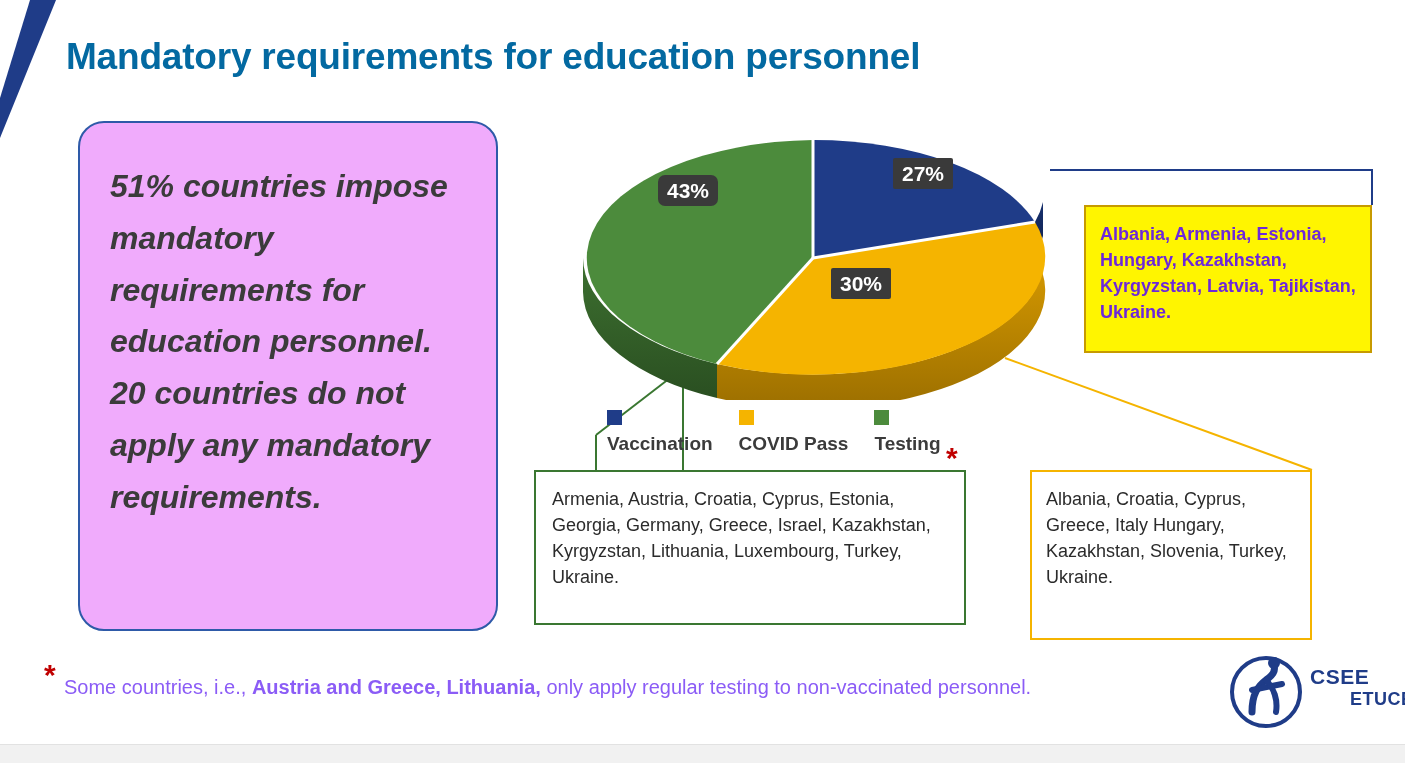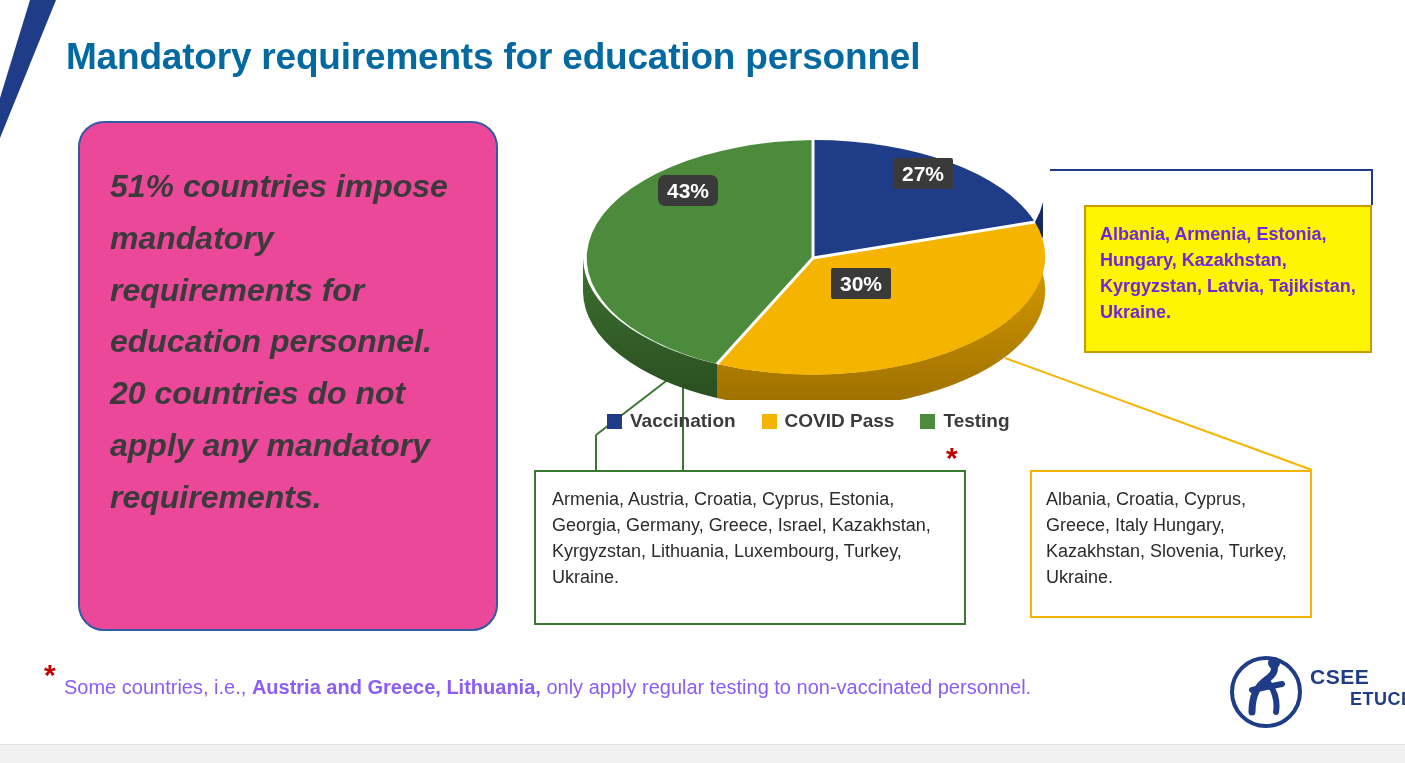--- a/index.html
+++ b/index.html
@@ -57,21 +57,21 @@
     letter-spacing: -0.2px;
     white-space: nowrap;
   }
   
   .statement-box {
     position: absolute;
     left: 78px;
     top: 121px;
     width: 420px;
     height: 510px;
-    background: #ec4899;
+    background: #f0abfc;
     border: 2px solid #2E5AA8;
     border-radius: 26px;
     box-sizing: border-box;
     padding: 38px 34px 10px 30px;
   }
   .statement-text {
     font-size: 32px;
     line-height: 1.62;
     font-weight: bold;
     font-style: italic;
@@ -110,22 +110,23 @@
     top: 410px;
     display: flex;
     align-items: center;
     gap: 26px;
     font-size: 19px;
     font-weight: bold;
     color: #3b3b3b;
   }
   .legend-item {
     display: flex;
-    align-items: center;
+    align-items: flex-start;
     gap: 8px;
+    flex-direction: column;
   }
   .legend-swatch {
     width: 15px;
     height: 15px;
     display: inline-block;
   }
   
   .callout {
     position: absolute;
     box-sizing: border-box;
@@ -151,21 +152,21 @@
     height: 155px;
     background: #ffffff;
     border: 2px solid #3A7731;
     color: #2b2b2b;
     padding: 14px 22px 0 16px;
   }
   .callout-pass {
     left: 1030px;
     top: 470px;
     width: 282px;
-    height: 148px;
+    height: 170px;
     background: #ffffff;
     border: 2px solid #F5B400;
     color: #2b2b2b;
     padding: 14px 12px 0 14px;
   }
   .leader-svg {
     position: absolute;
     left: 0; top: 0;
     width: 1405px;
     height: 763px;

